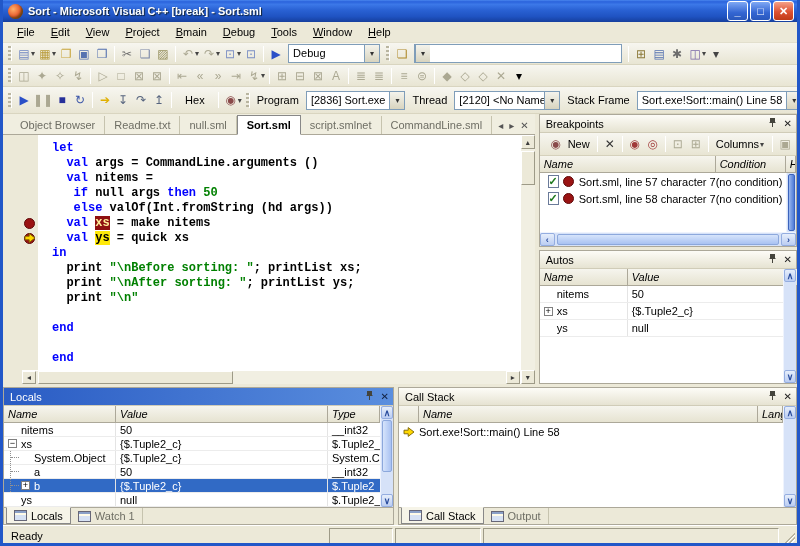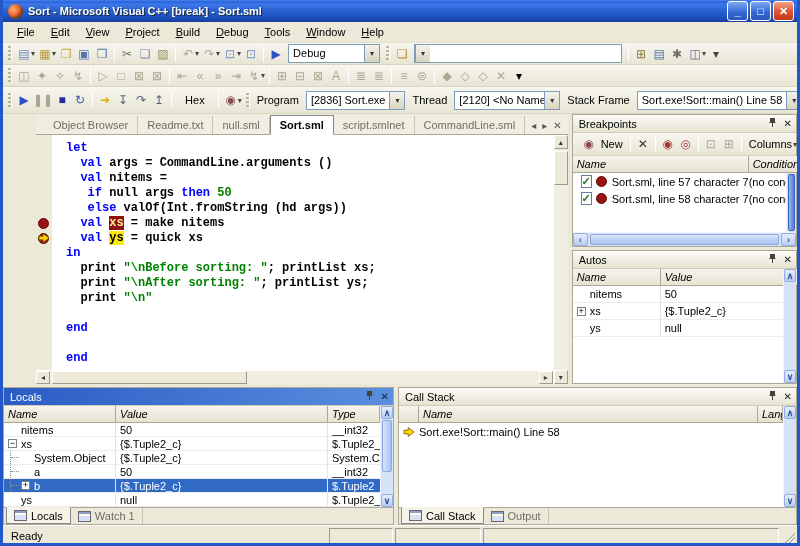--- a/index.html
+++ b/index.html
@@ -31,31 +31,31 @@
   .tbsep{width:1px;height:16px;background:#c3bfa9;margin:0 3px;border-right:1px solid #fff;}
   .tbicon{display:inline-flex;align-items:center;justify-content:center;min-width:18px;height:18px;font-size:12px;cursor:default;}
   .tbicon.dis{color:#aba892 !important;}
   .ddarrow{font-size:8px;color:#444;margin:0 1px 0 -2px;}
   .combo{display:inline-flex;height:19px;background:#fff;border:1px solid #7F9DB9;align-items:stretch;margin:0 3px;}
   .combo .cval{flex:1;padding:2px 4px;white-space:nowrap;overflow:hidden;font-size:11px;}
   .combo .cbtn{width:15px;display:flex;align-items:center;justify-content:center;background:linear-gradient(180deg,#f4f3ec,#d8d4bf);border-left:1px solid #7F9DB9;font-size:8px;color:#333;}
   .tblabel{margin:0 4px;white-space:nowrap;}
   .hexbtn{padding:2px 7px;margin:0 2px;border:1px solid transparent;}
   
-  .main-top{flex:0 0 270px;display:flex;margin-left:33px;}
+  .main-top{flex:0 0 270px;display:flex;}
   .dock-split-h{flex:0 0 3px;background:#ECE9D8;}
   .main-bottom{flex:0 0 136px;display:flex;}
   .vsplit{flex:0 0 4px;background:#ECE9D8;}
   
   .editor-area{flex:0 0 455px;display:flex;flex-direction:column;background:#ECE9D8;}
   .tabstrip{height:21px;flex:0 0 21px;display:flex;align-items:flex-end;background:#F0EEE0;border-bottom:1px solid #aca899;padding-left:8px;}
   .etab{padding:3px 9px 3px;color:#6e6e64;white-space:nowrap;border-right:1px solid #c6c3ae;}
   .etab.active{background:#fff;color:#000;font-weight:bold;border:1px solid #888;border-bottom:1px solid #fff;margin-bottom:-1px;}
   .tabnav{margin-left:auto;display:flex;align-items:center;gap:6px;padding:0 6px 3px;color:#555;font-size:10px;}
-  .editor-body{flex:1;display:flex;min-height:0;}
+  .editor-body{flex:1;display:flex;min-height:0;padding-left:19px;}
   .editor-center{flex:1;display:flex;flex-direction:column;min-width:0;}
   .code-wrap{flex:1;display:flex;background:#fff;overflow:hidden;}
   .gutter{flex:0 0 16px;background:#ECE9D8;padding-top:6px;}
   .code{flex:1;padding:6px 0 0 14px;font-family:"Liberation Mono","DejaVu Sans Mono",monospace;font-size:12px;font-weight:bold;}
   .codeline{height:15px;line-height:15px;white-space:pre;}
   .gutline{height:15px;position:relative;}
   .gdot{position:absolute;left:2px;top:2px;width:11px;height:11px;border-radius:50%;background:#9a1313;border:1px solid #5e0808;}
   .garrow{position:absolute;left:2px;top:1px;}
   .kw{color:#0000ff;}
   .str{color:#008000;}
@@ -142,21 +142,21 @@
           <span>✕</span>
         </div>
     </div>
   </div>
 
   <div class="menubar" id="menubar">
       <div class="mitem"><span class="u">F</span><span>ile</span></div>
       <div class="mitem"><span class="u">E</span><span>dit</span></div>
       <div class="mitem"><span class="u">V</span><span>iew</span></div>
       <div class="mitem"><span class="u">P</span><span>roject</span></div>
-      <div class="mitem"><span class="u">B</span><span>uild</span></div>
+      <div class="mitem"><span class="u">B</span><span>main</span></div>
       <div class="mitem"><span class="u">D</span><span>ebug</span></div>
       <div class="mitem"><span class="u">T</span><span>ools</span></div>
       <div class="mitem"><span class="u">W</span><span>indow</span></div>
       <div class="mitem"><span class="u">H</span><span>elp</span></div>
     </div>
 
   <div class="toolbar tb1">
     <span id="tb1a" style="display:flex;align-items:center">
         <div class="tbgrip"></div>
         <span class="tbicon" style="color: rgb(111, 134, 194);">▤</span>

